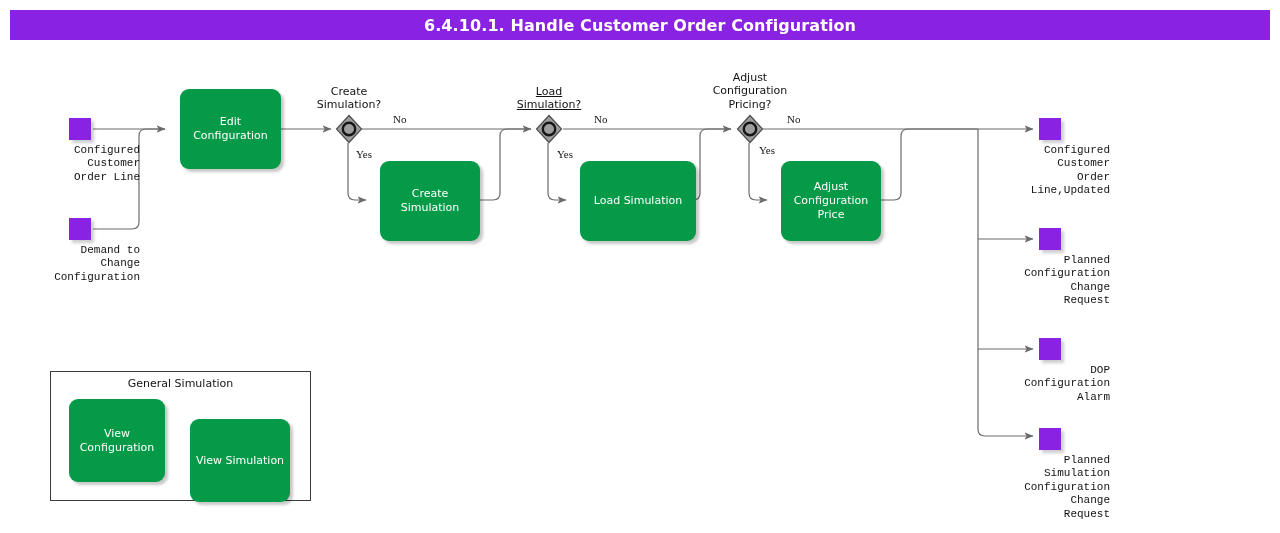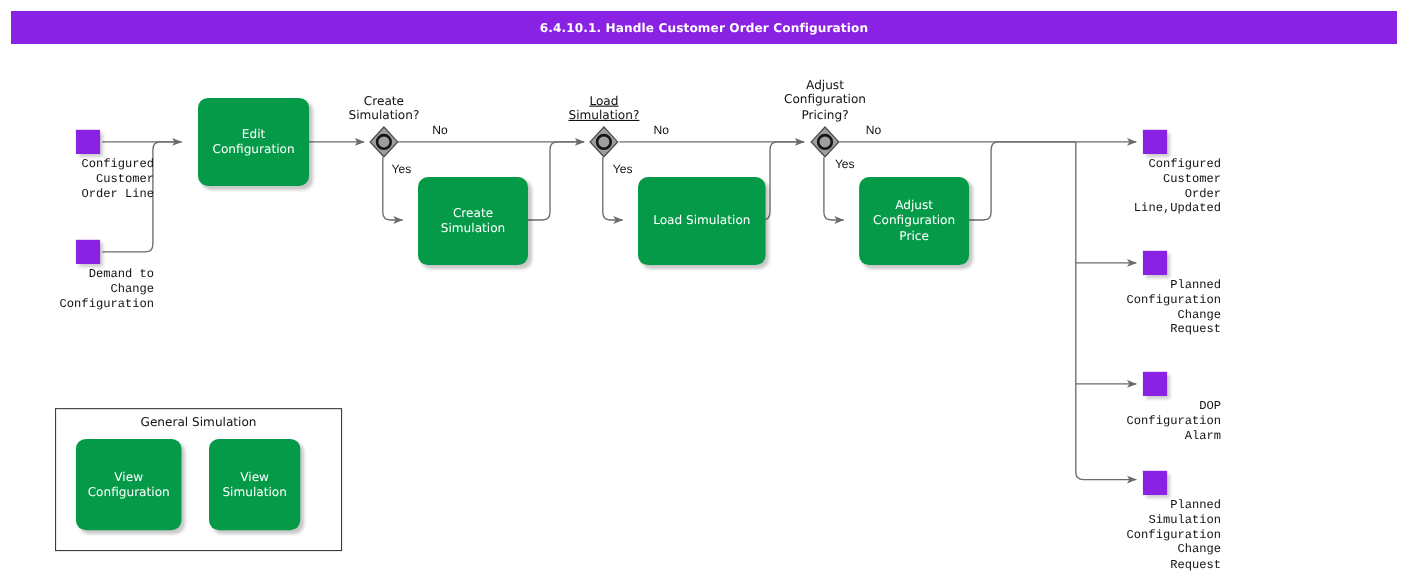--- a/index.html
+++ b/index.html
@@ -27,21 +27,21 @@
     top: 10px;
     width: 1260px;
     height: 30px;
     background: #8A22E3;
     display: flex;
     align-items: center;
     justify-content: center;
   }
   .title-bar .title-text {
     color: #ffffff;
-    font-size: 11px;
+    font-size: 16px;
     font-weight: bold;
     font-family: "DejaVu Sans", sans-serif;
     letter-spacing: 0.1px;
     white-space: nowrap;
   }
   
   .task {
     position: absolute;
     background: #059A48;
     border-radius: 9px;
@@ -84,21 +84,21 @@
     line-height: 13.4px;
     color: #121212;
     font-family: "DejaVu Sans", sans-serif;
     white-space: pre-line;
   }
   
   .edge-label {
     position: absolute;
     font-size: 11px;
     color: #121212;
-    font-family: Liberation Sans, sans-serif;
+    font-family: Liberation Serif, serif;
     white-space: nowrap;
   }
   
   .group-box {
     position: absolute;
     border: 1px solid #3b3b3b;
     background: transparent;
     box-sizing: border-box;
   }
   .group-title {
@@ -245,15 +245,15 @@
 Request</div>
 
 <div class="group-box" style="left:50px; top:371px; width:261px; height:130px;"></div>
 <div class="group-title" style="left:50px; top:377px; width:261px;">General Simulation</div>
 
 <div class="task" style="left:69px; top:399px; width:96px; height:83px;">
   <span class="task-label">View
 Configuration</span>
 </div>
 
-<div class="task" style="left:190px; top:399px; width:83px; height:83px;">
+<div class="task" style="left:190px; top:419px; width:100px; height:83px;">
   <span class="task-label">View Simulation</span>
 </div>
 
 </body></html>

